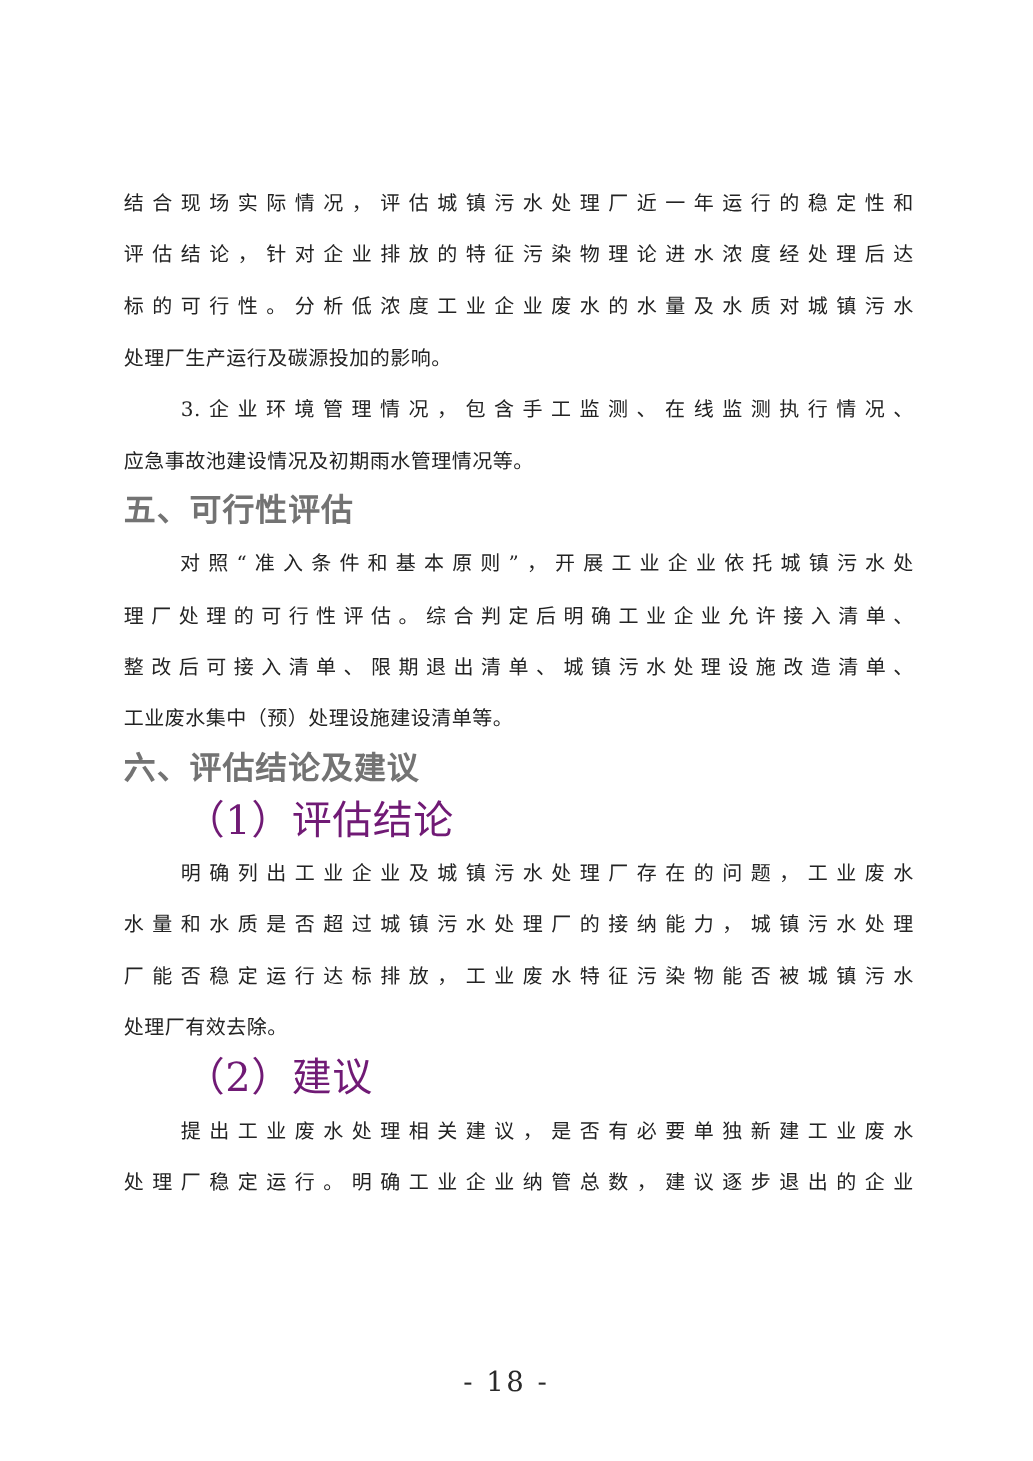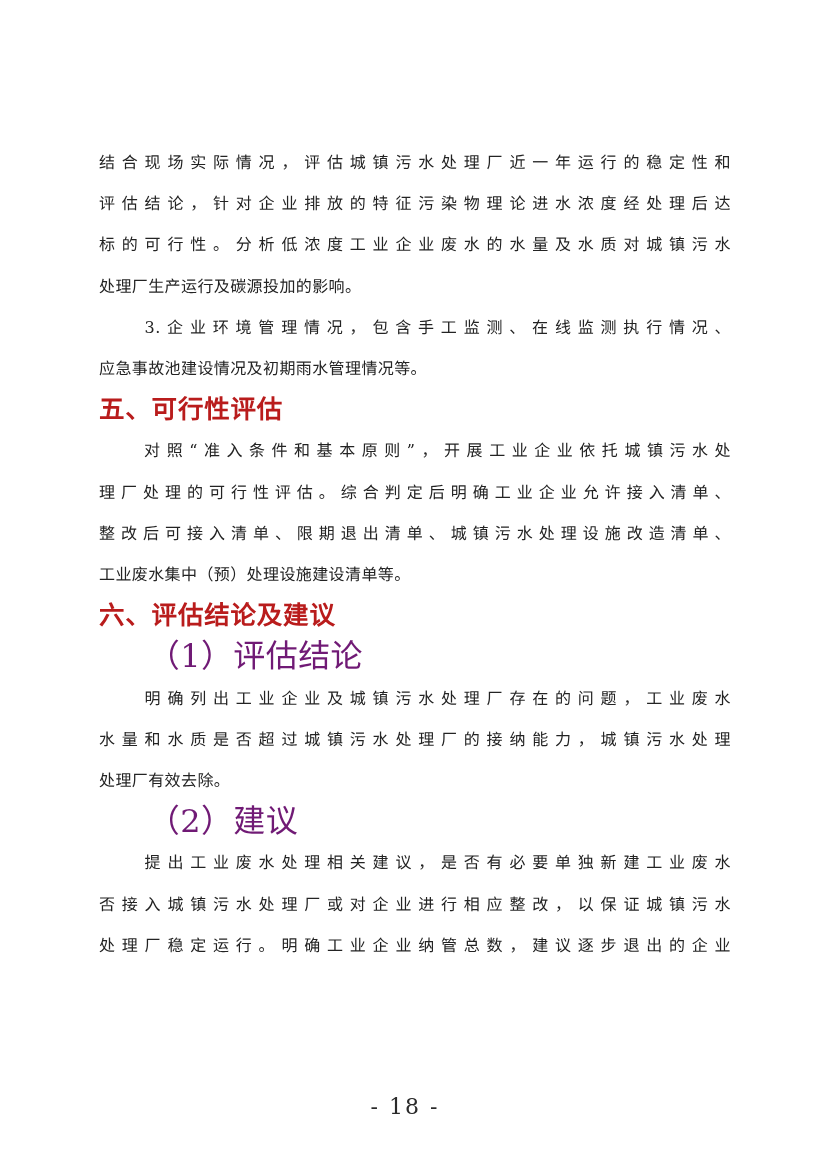--- a/index.html
+++ b/index.html
@@ -46,21 +46,21 @@
     text-align-last: justify;
   }
 
   
   .heading {
     font-size: 25.5px;
     line-height: 41.2px;
     font-weight: bold;
     letter-spacing: 0.8px;
     white-space: pre;
-    color: #b91c1c;
+    color: #737373;
     font-family: "DejaVu Sans", "Liberation Sans", sans-serif;
   }
 
   .subheading {
     font-size: 32px;
     line-height: 41.2px;
     letter-spacing: 0.4px;
     white-space: pre;
     color: #701a75;
   }
@@ -105,28 +105,28 @@
       <div class="line">工业废水集中（预）处理设施建设清单等。</div>
     </div>
 
     <div class="heading">六、评估结论及建议</div>
 
     <div class="subheading">　　（1）评估结论</div>
 
     <div>
       <div class="line justify">　　明确列出工业企业及城镇污水处理厂存在的问题，工业废水</div>
       <div class="line justify">水量和水质是否超过城镇污水处理厂的接纳能力，城镇污水处理</div>
+      <div class="line justify">厂能否稳定运行达标排放，工业废水特征污染物能否被城镇污水</div>
       <div class="line">处理厂有效去除。</div>
     </div>
 
     <div class="subheading">　　（2）建议</div>
 
     <div>
       <div class="line justify">　　提出工业废水处理相关建议，是否有必要单独新建工业废水</div>
-      <div class="line justify">否接入城镇污水处理厂或对企业进行相应整改，以保证城镇污水</div>
       <div class="line justify">处理厂稳定运行。明确工业企业纳管总数，建议逐步退出的企业</div>
     </div>
 
   </div>
 
   <div class="footer">- 18 -</div>
 
 </div>
 
 </body></html>

